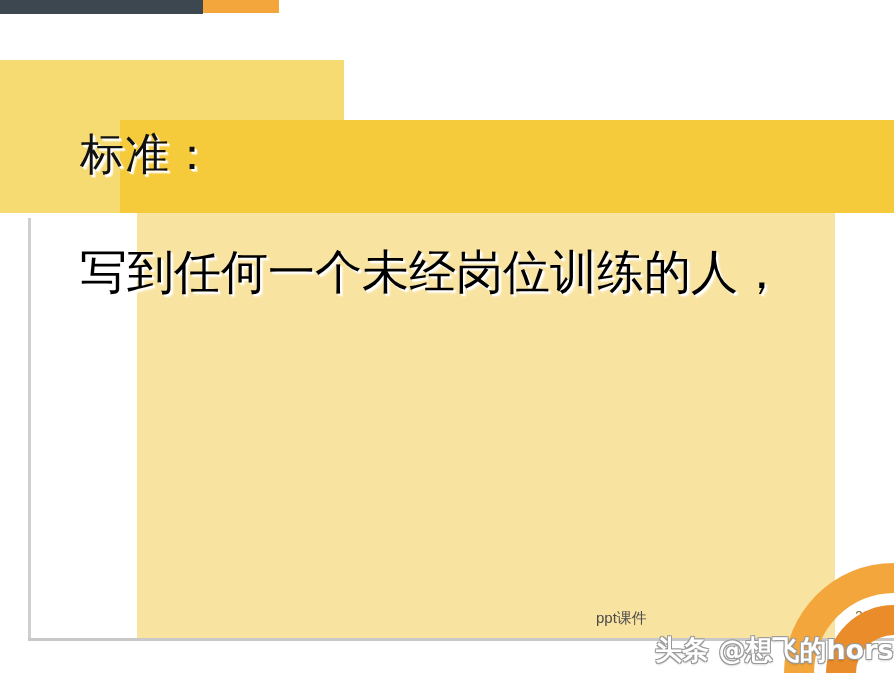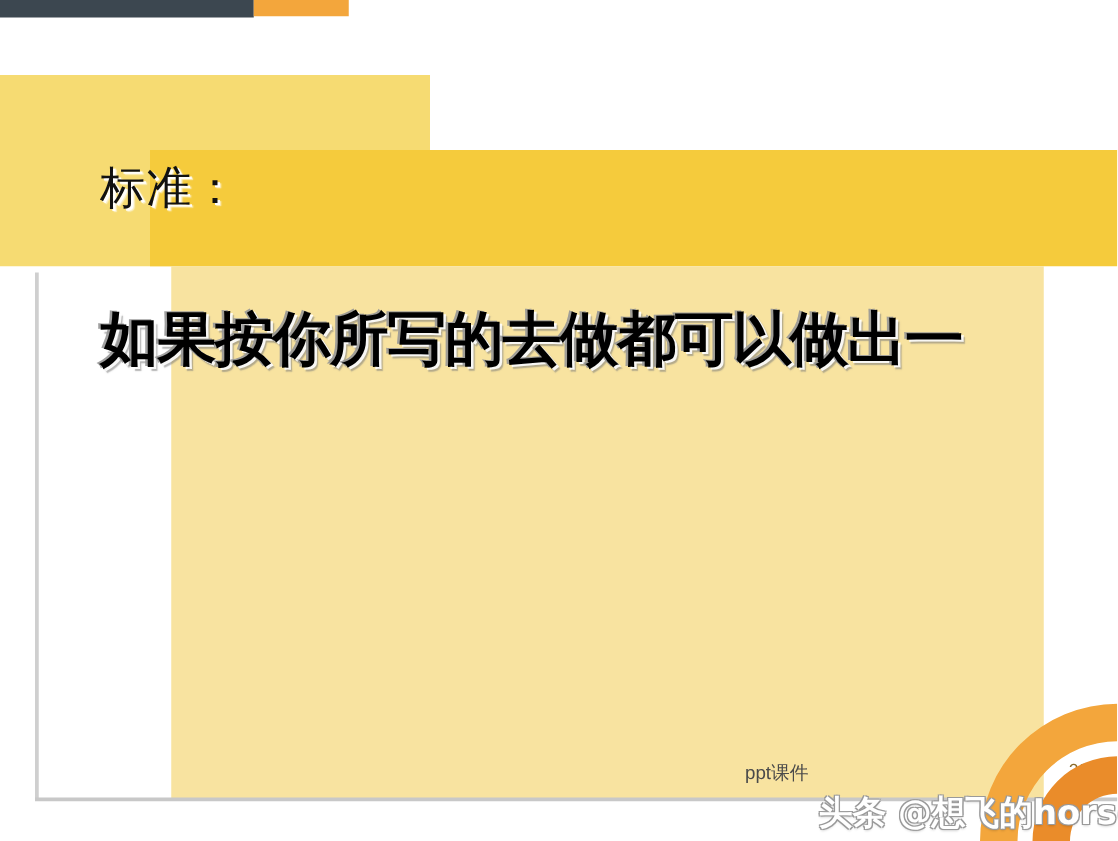--- a/index.html
+++ b/index.html
@@ -79,21 +79,21 @@
     width: 866px;
     height: 3px;
     background: #c8c8c8;
   }
 
   
   .title-text {
     position: absolute;
     left: 80px;
     top: 131px;
-    font-size: 36px;
+    font-size: 44px;
     font-weight: 400;
     color: #111111;
     letter-spacing: 1px;
     line-height: 1.1;
     text-shadow: 2px 2px 0 rgba(255,255,255,0.95),
                  3px 3px 1px rgba(255,255,255,0.65);
     white-space: nowrap;
   }
 
   
@@ -179,21 +179,21 @@
   <div class="block-title-left"></div>
   <div class="block-title-band"></div>
   <div class="block-body"></div>
 
   <div class="rule-vertical"></div>
   <div class="rule-horizontal"></div>
 
   <div class="title-text">标准：</div>
 
   <div class="body-text">
-    <div class="body-line emphasis">如果按你所写的去做都可以做出一</div>
+    <div class="body-line plain">写到任何一个未经岗位训练的人，</div>
   </div>
 
   <div class="footer-note">ppt课件</div>
 
   <div class="page-number">22</div>
 
   <svg class="corner-arcs" viewBox="0 0 150 130">
     <path d="M 150 20 A 110 110 0 0 0 40 130 L 70 130 A 80 80 0 0 1 150 50 Z" fill="#f3a63c"></path>
     <path d="M 150 62 A 68 68 0 0 0 82 130 L 112 130 A 38 38 0 0 1 150 92 Z" fill="#ea8c2a"></path>
   </svg>

